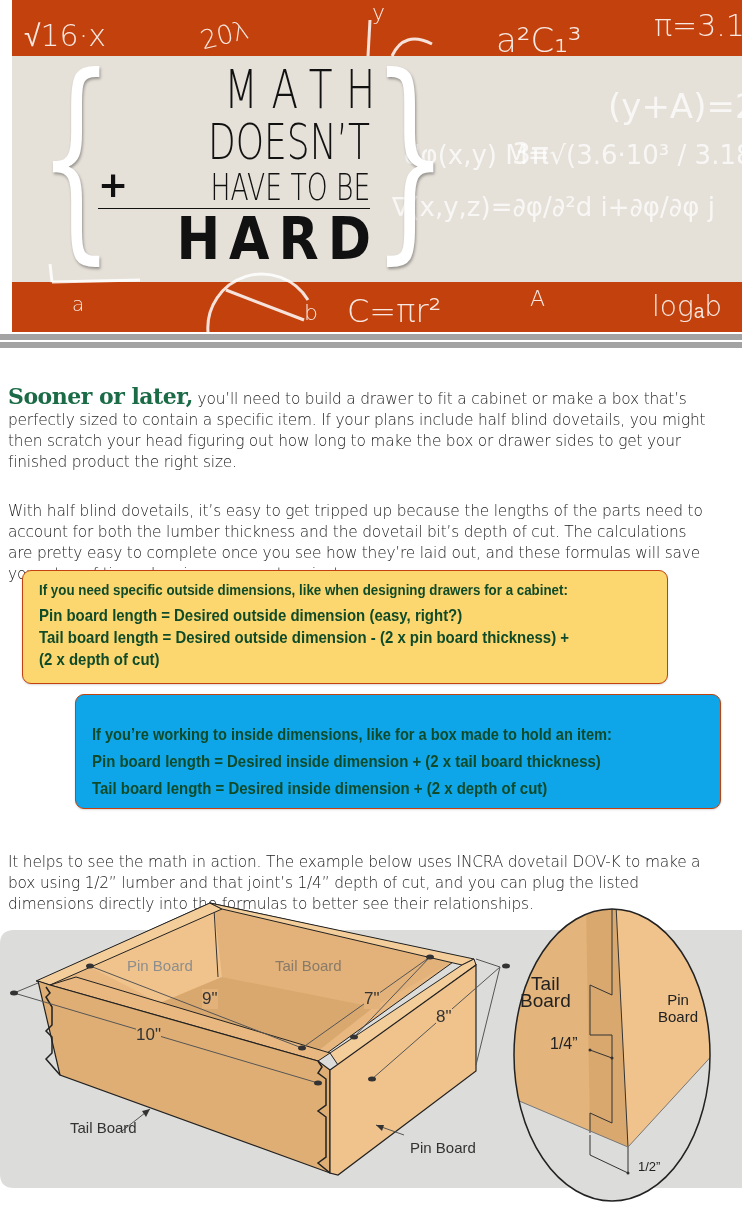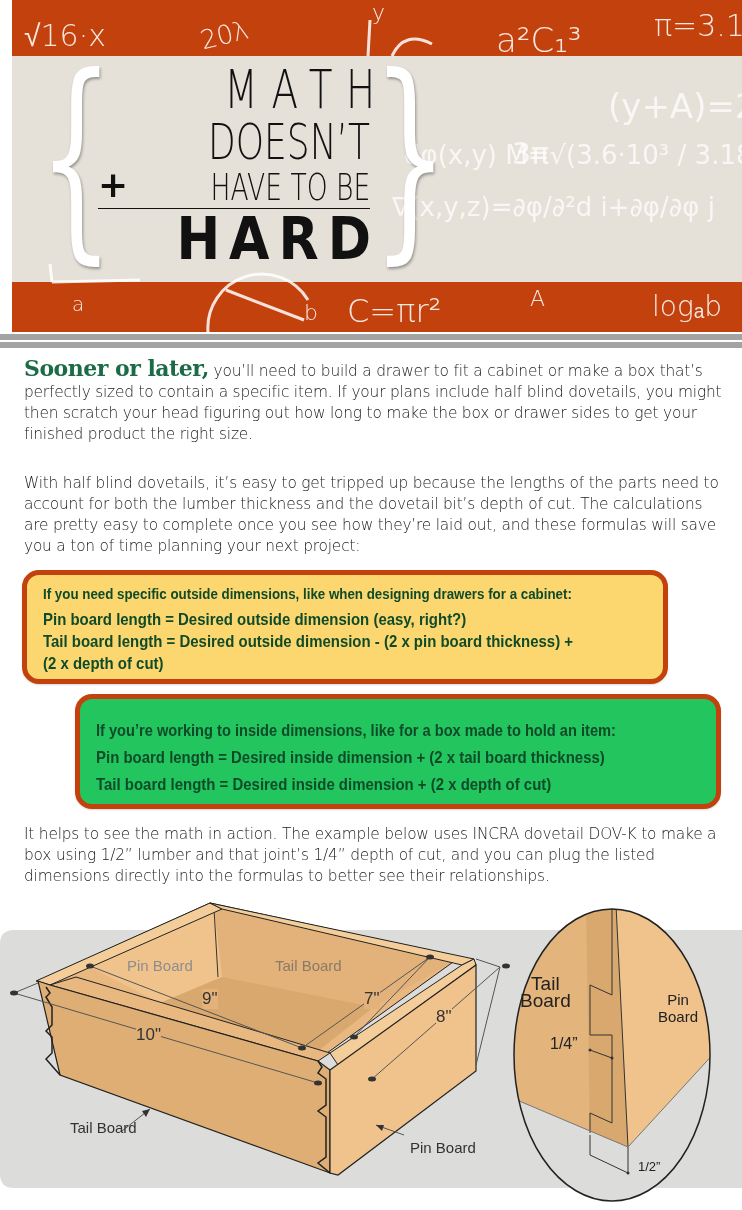--- a/index.html
+++ b/index.html
@@ -16,26 +16,26 @@
     .t-doesnt { font-size: 50px; font-weight: 300; line-height: 48px; transform: scaleX(0.72); transform-origin: right; }
     .t-have { position: relative; font-size: 38px; font-weight: 300; line-height: 42px; border-bottom: 1.5px solid #111; padding-right: 0; }
     .t-have .plus { position: absolute; left: 0; top: -2px; font-weight: 900; font-size: 36px; }
     .t-have .txt { display: inline-block; transform: scaleX(0.7); transform-origin: right; }
     .t-hard { font-size: 58px; font-weight: 700; letter-spacing: 10px; line-height: 60px; margin-right: -10px; transform: scaleX(0.9); transform-origin: right; }
 
     .rule1 { position: absolute; left: 0; top: 334px; width: 742px; height: 6px; background: #a3a3a3; }
     .rule2 { position: absolute; left: 0; top: 342px; width: 742px; height: 6px; background: #a3a3a3; }
 
     
-    .para { position: absolute; left: 24px; width: 705px; font-family: "DejaVu Sans", sans-serif; font-size: 15.4px; line-height: 21px; color: #1c1c1c; font-weight: 300; letter-spacing: -0.2px; }
+    .para { position: absolute; left: 8px; width: 705px; font-family: "DejaVu Sans", sans-serif; font-size: 15.4px; line-height: 21px; color: #1c1c1c; font-weight: 300; letter-spacing: -0.2px; margin-top: 28px; }
     .lead { font-family: "DejaVu Serif", serif; font-weight: 700; color: #1a6b46; font-size: 22px; letter-spacing: -0.5px; }
 
-    .box { position: absolute; border-radius: 17px; border: 5px solid #c2410c; box-shadow: 0 1px 2px rgba(0,0,0,0.15); font-family: "Liberation Sans", sans-serif; font-weight: 700; color: #0f4b29; }
+    .box { position: absolute; border-radius: 9px; border: 1px solid #c2410c; box-shadow: 0 1px 2px rgba(0,0,0,0.15); font-family: "Liberation Sans", sans-serif; font-weight: 700; color: #0f4b29; }
     .box.yellow { left: 22px; top: 570px; width: 646px; height: 114px; background: #fcd66e; padding: 8px 16px; }
-    .box.teal { left: 75px; top: 694px; width: 646px; height: 115px; background: #22c55e; padding: 18px 16px; }
+    .box.teal { left: 75px; top: 694px; width: 646px; height: 115px; background: #0ea5e9; padding: 26px 16px; }
     .box .intro { font-size: 15.5px; line-height: 22px; transform: scaleX(0.86); transform-origin: left; white-space: nowrap; }
     .box .f { font-size: 17px; line-height: 22px; transform: scaleX(0.88); transform-origin: left; white-space: nowrap; }
     .box.teal .intro { font-size: 17px; line-height: 27px; }
     .box.teal .f { line-height: 27px; }
 
     
     .illus { position: absolute; left: 0; top: 895px; width: 742px; height: 315px; }
     .illus svg { position: absolute; left: 0; top: 0; }
     .lbl { position: absolute; font-family: "Liberation Sans", sans-serif; white-space: nowrap; }
   </style>

